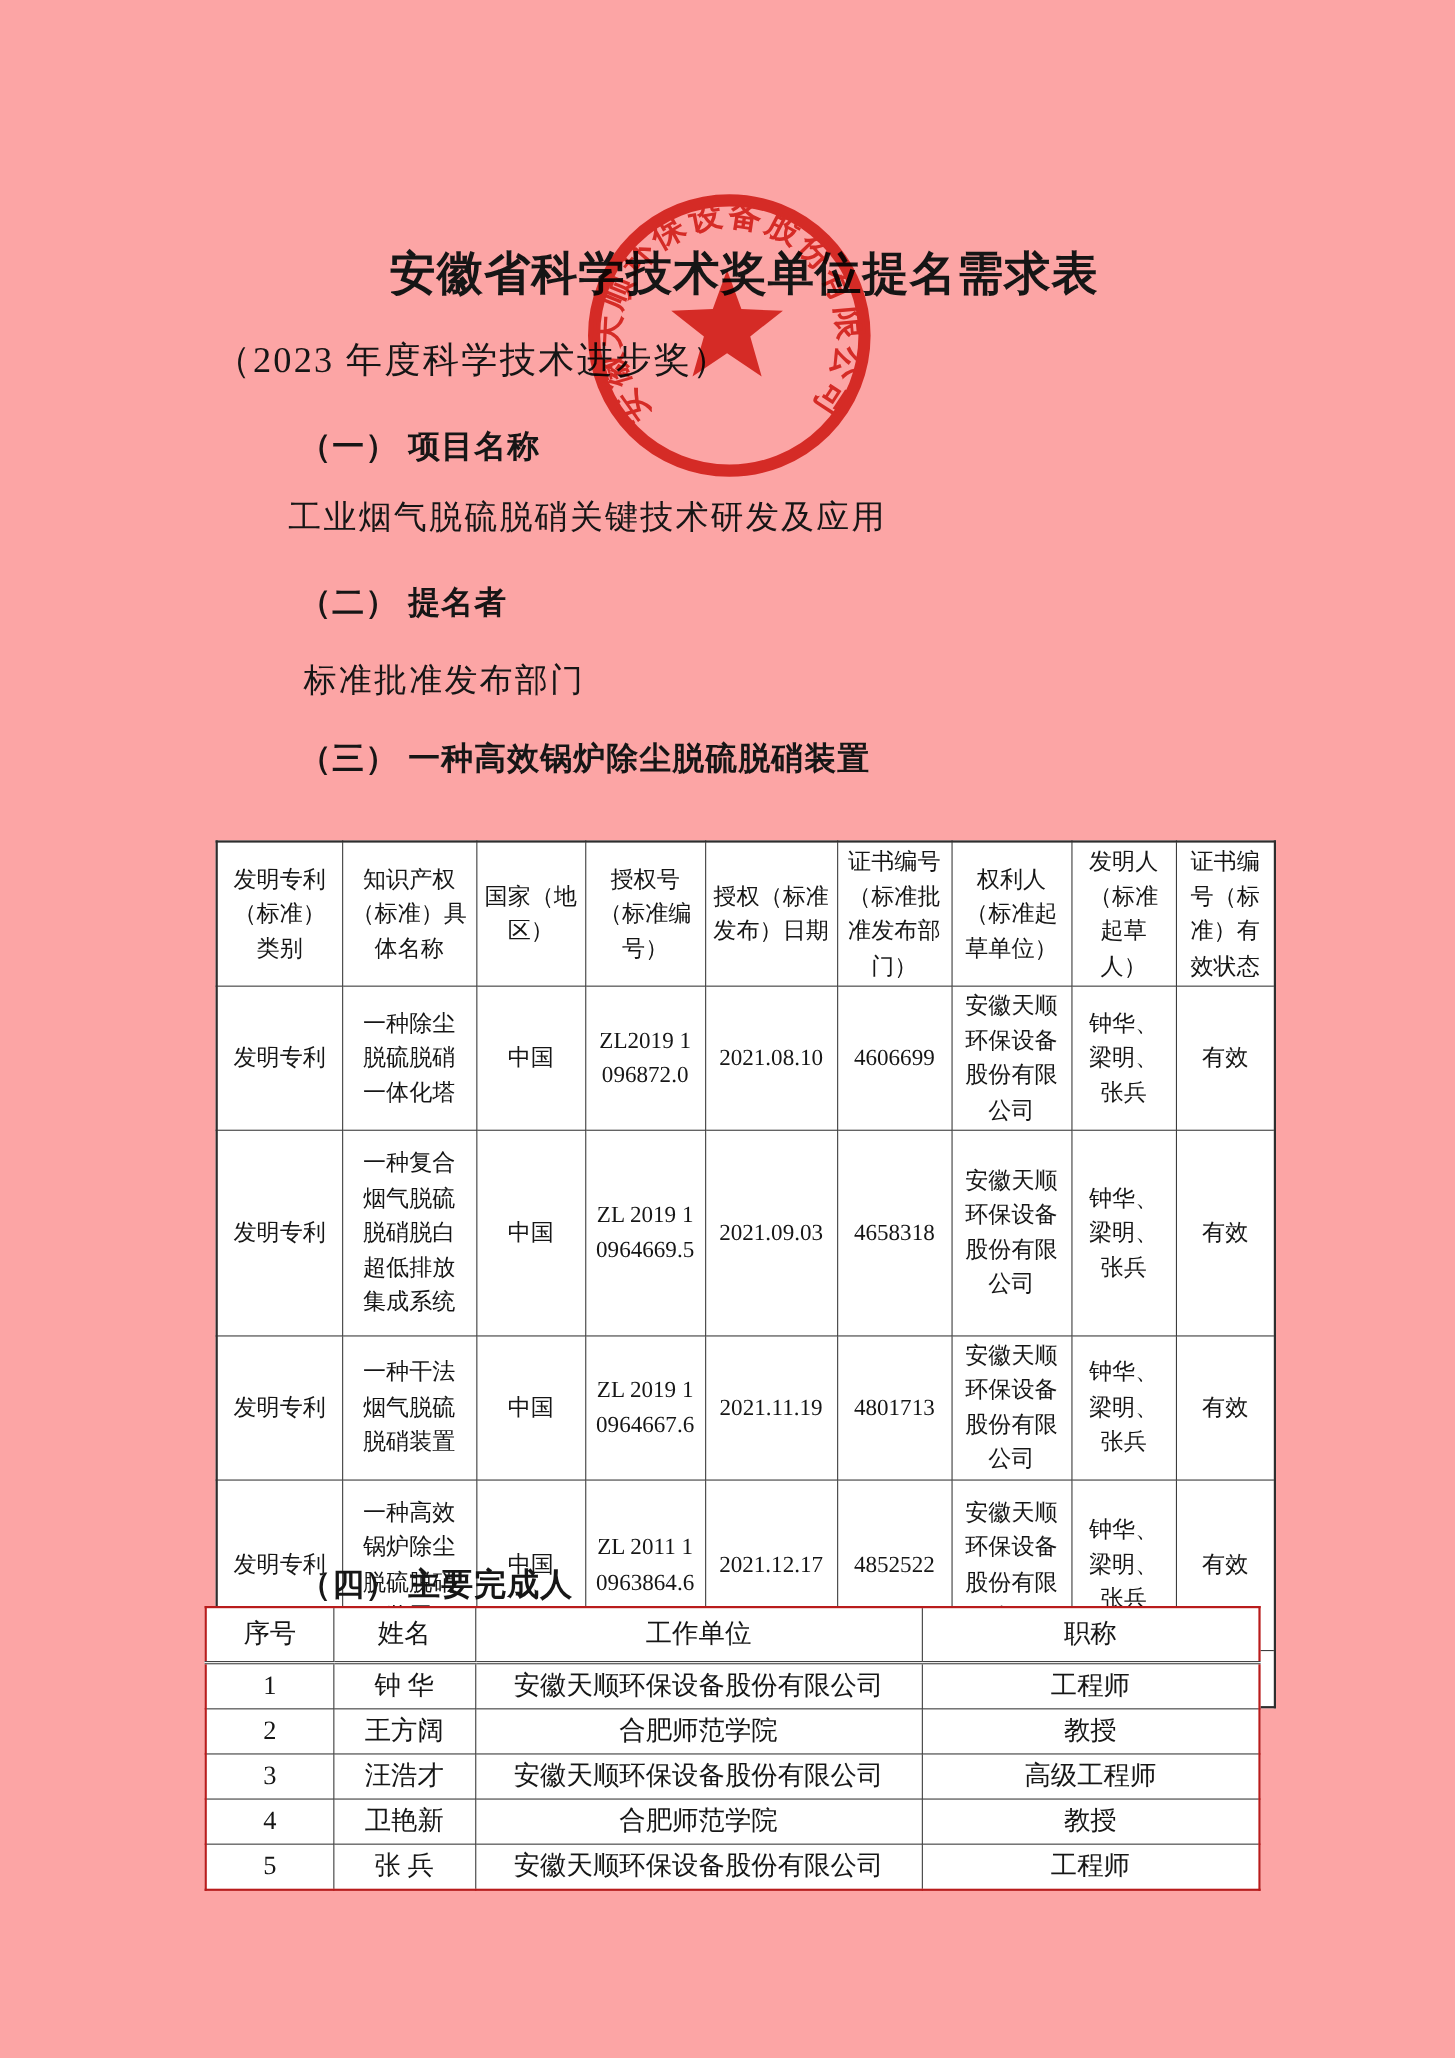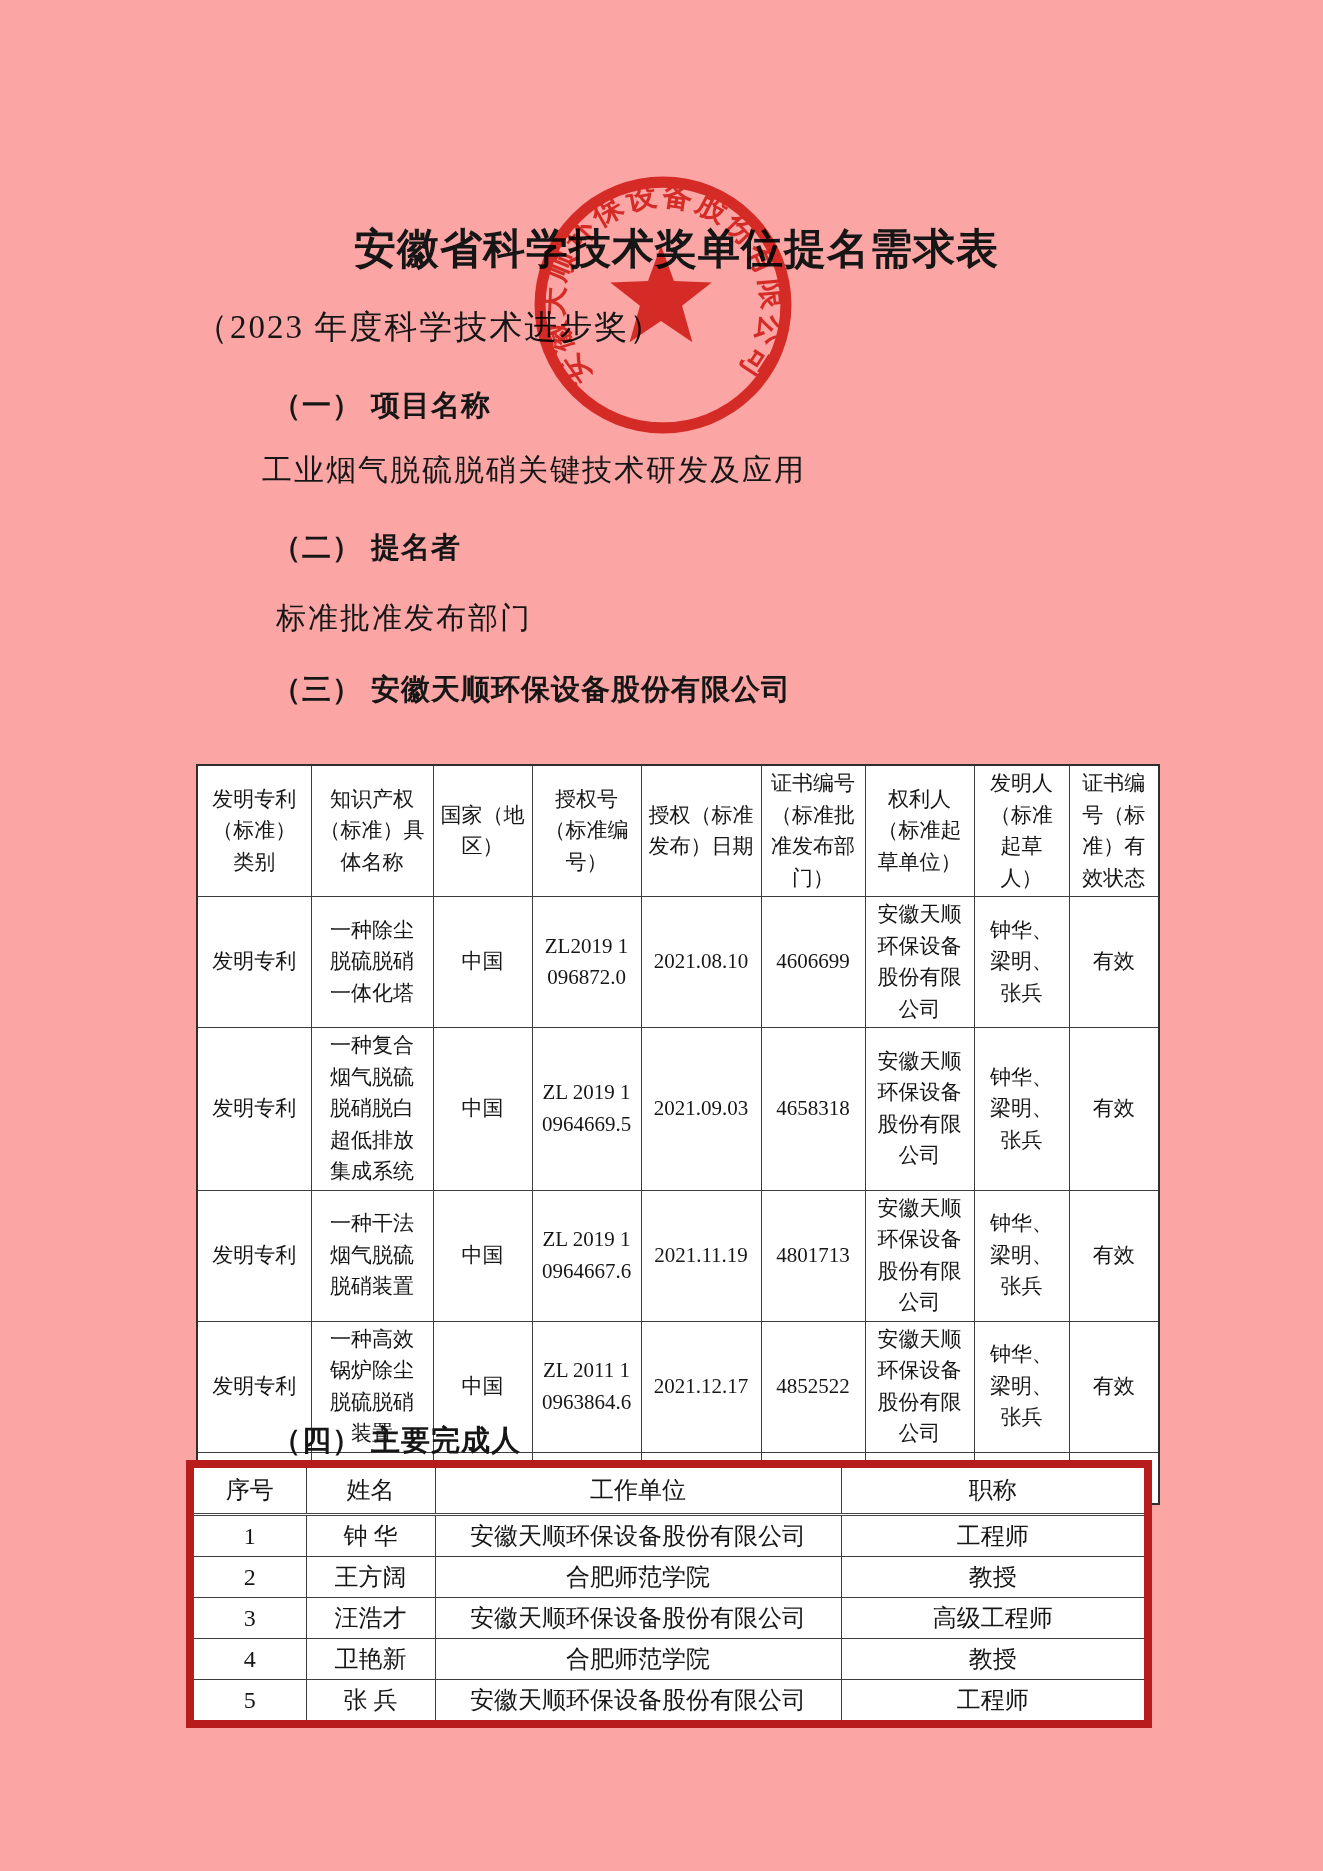--- a/index.html
+++ b/index.html
@@ -66,26 +66,26 @@
     position:absolute; left:196px; top:764px; width:962px;
     font-size:21px;
     border:2px solid #2e2e2e;
   }
   .ip-table thead tr { height:116px; }
   .ip-table tbody tr:nth-child(1) { height:104px; }
   .ip-table tbody tr:nth-child(2) { height:132px; }
   .ip-table tbody tr:nth-child(3) { height:100px; }
   .ip-table tbody tr:nth-child(4) { height:113px; }
   .ip-table tbody tr:nth-child(5) { height:52px; }
-  .ip-table td:nth-child(2) { padding:2px 17px; }
+  .ip-table td:nth-child(2) { padding:14px 17px; }
   .ip-table td:nth-child(5), .ip-table td:nth-child(6) { white-space:nowrap; padding:2px 2px; }
   .completers-table {
     position:absolute; left:186px; top:1460px; width:958px;
     font-size:24px;
-    border:8px solid #b91c1c;
+    border:2px solid #b91c1c;
   }
   .completers-table thead tr { height:50px; }
   .completers-table thead th { border-bottom:3px double #444; }
   .completers-table tbody tr { height:38px; }
 </style>
 </head>
 <body>
 
 <div class="page">
 
@@ -100,21 +100,21 @@
       <textPath href="#stamp-text-arc" startOffset="0">安徽天顺环保设备股份有限公司</textPath>
     </text>
   </svg>
 
   <div class="sec-heading" id="sec1-h">（一） 项目名称</div>
   <div class="sec-content" id="sec1-c">工业烟气脱硫脱硝关键技术研发及应用</div>
 
   <div class="sec-heading" id="sec2-h">（二） 提名者</div>
   <div class="sec-content" id="sec2-c">标准批准发布部门</div>
 
-  <div class="sec-heading" id="sec3-h">（三） 安徽天顺环保设备股份有限公司</div>
+  <div class="sec-heading" id="sec3-h">（三） 一种高效锅炉除尘脱硫脱硝装置</div>
 
   <table class="ip-table">
     <colgroup>
       <col style="width:114px">
         <col style="width:122px">
         <col style="width:99px">
       <col style="width:109px">
         <col style="width:120px">
         <col style="width:104px">
       <col style="width:109px">

